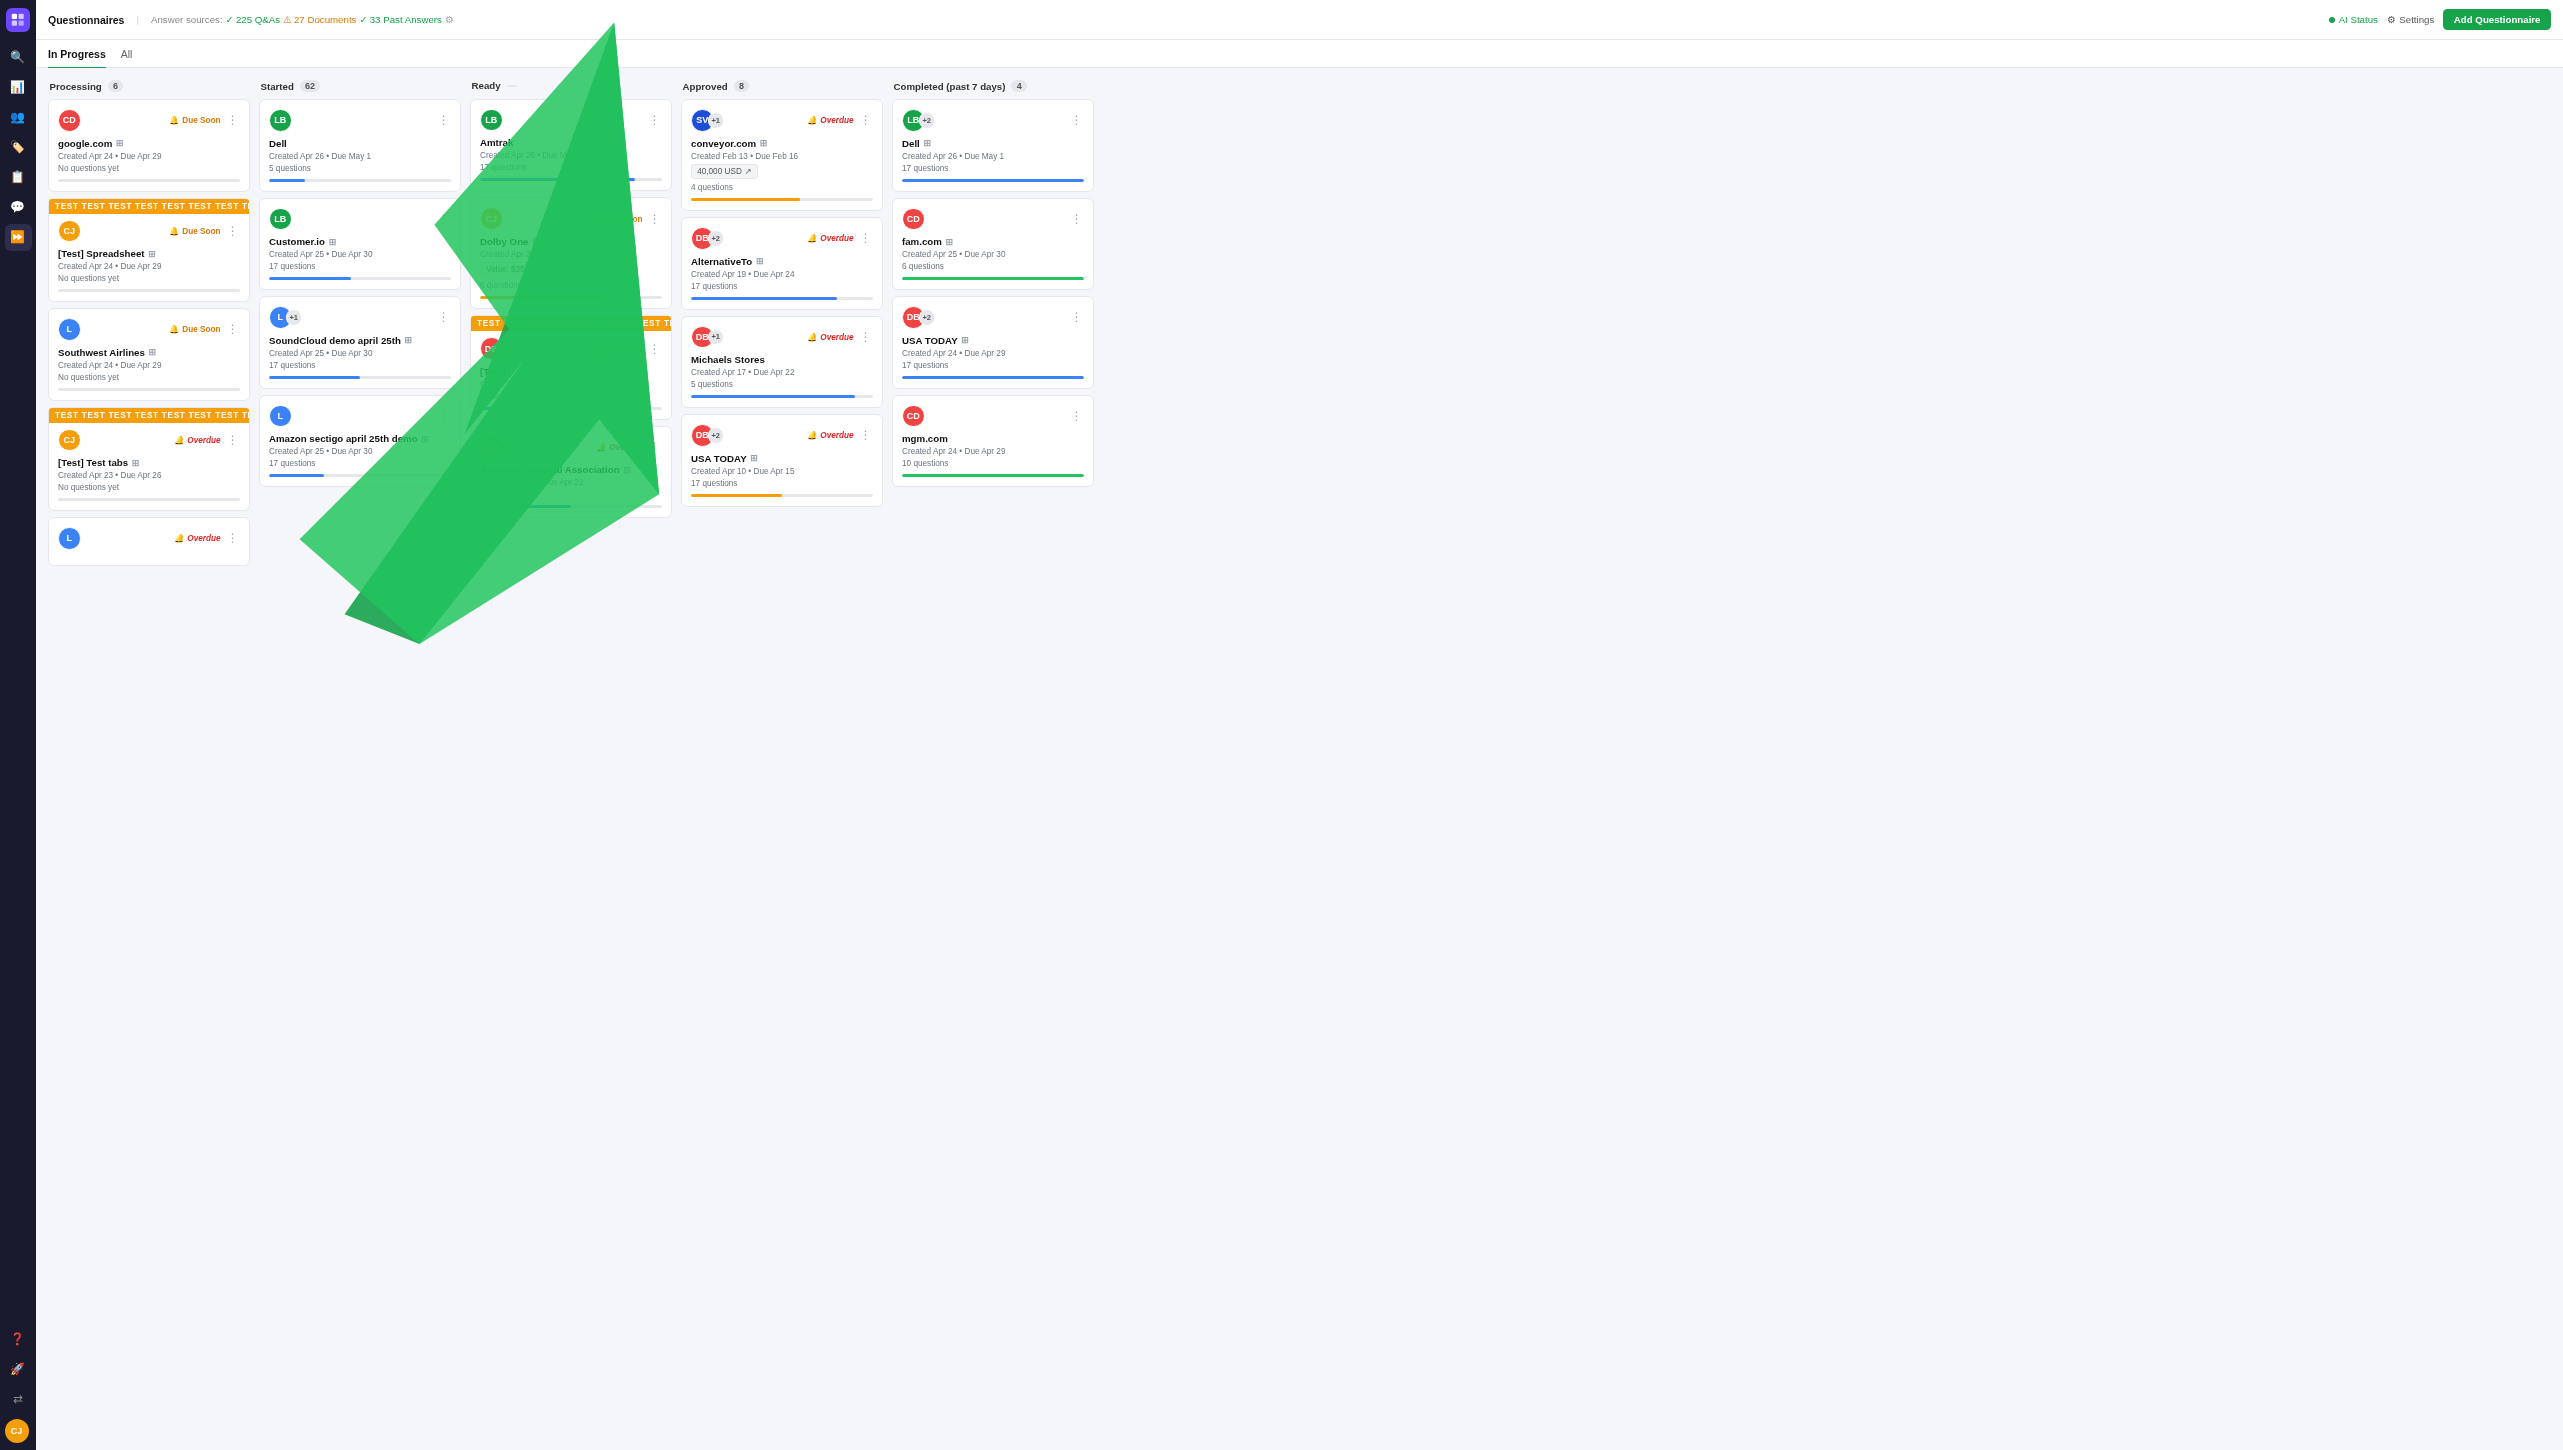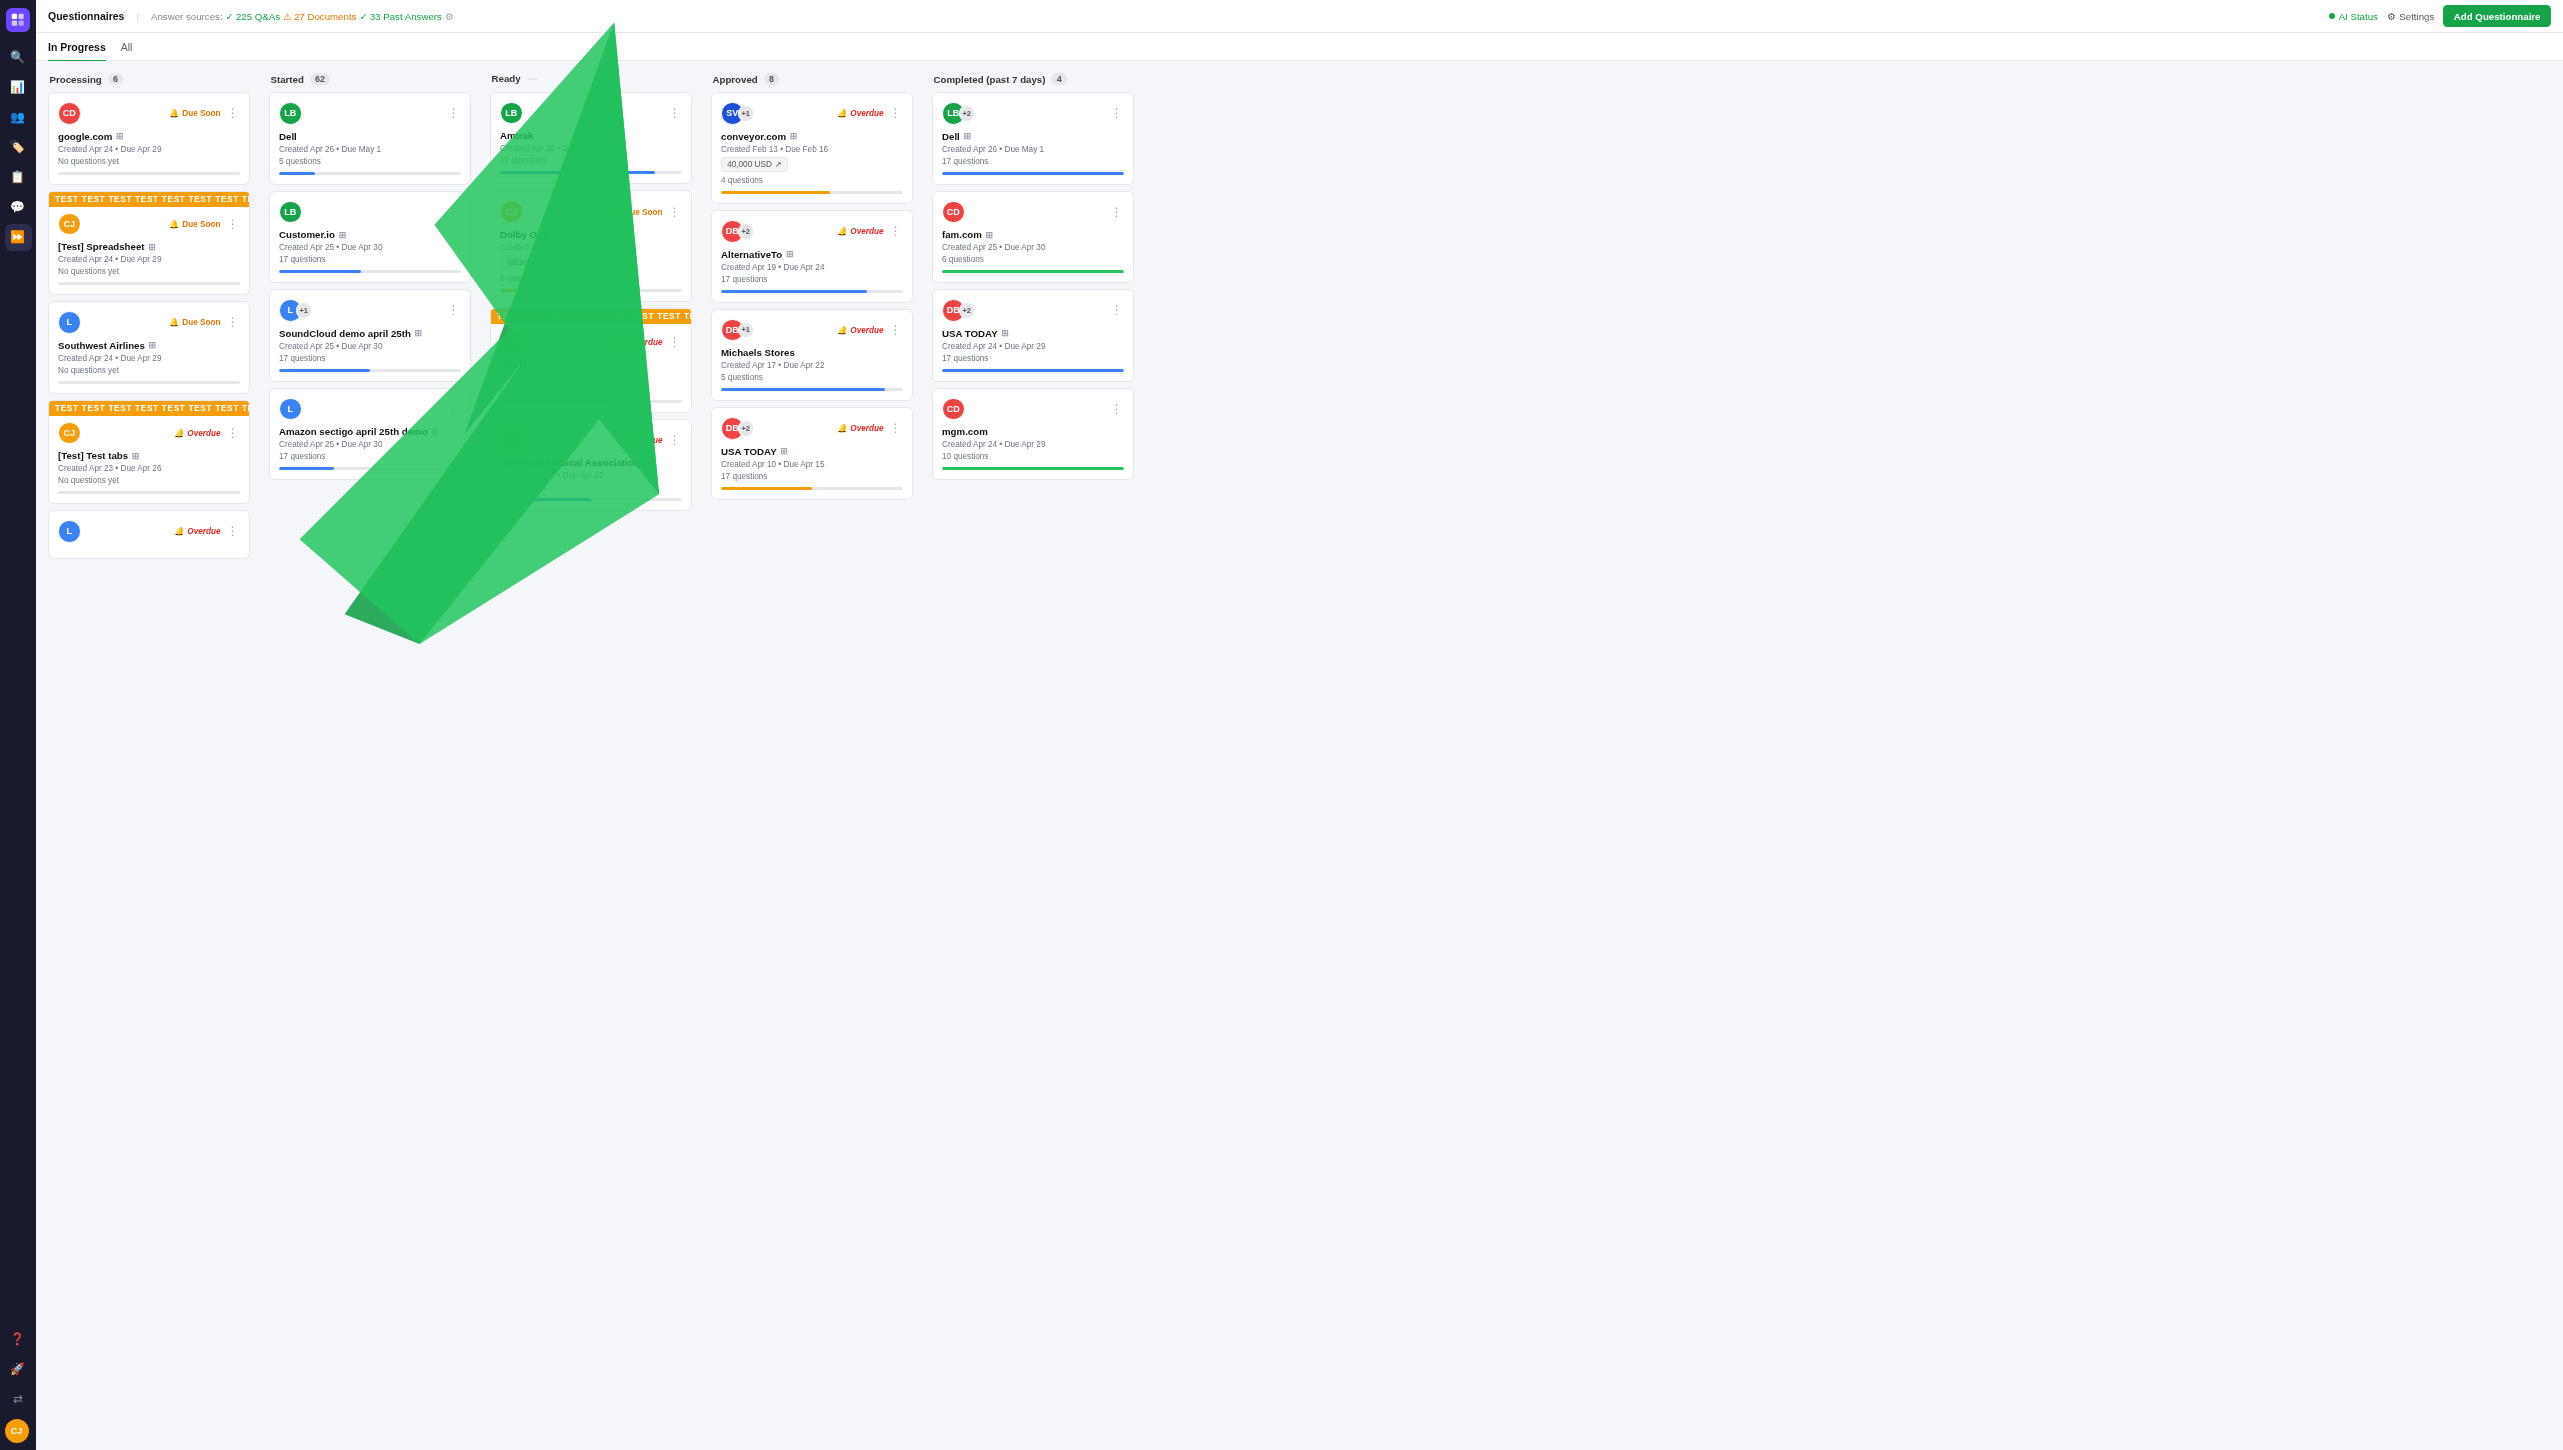--- a/index.html
+++ b/index.html
@@ -47,21 +47,21 @@
     }
 
     
     .main { flex: 1; display: flex; flex-direction: column; overflow: hidden; }
 
     
     .topbar {
       background: white;
       border-bottom: 0.7px solid #e5e7eb;
       padding: 0 12px;
-      height: 33px;
+      height: 40px;
       display: flex;
       align-items: center;
       gap: 12px;
       flex-shrink: 0;
     }
     .topbar-title { font-weight: 600; font-size: 10.5px; color: #111; }
     .topbar-divider { color: #d1d5db; }
     .answer-sources { display: flex; align-items: center; gap: 3px; color: #555; font-size: 9.7px; }
     .answer-sources-label { color: #888; }
     .badge-green { color: #16a34a; font-weight: 500; display: flex; align-items: center; gap: 2.2px; }
@@ -102,21 +102,21 @@
     }
     .tab.active { color: #111; border-bottom-color: #16a34a; font-weight: 600; }
 
     
     .board-area {
       flex: 1;
       overflow-x: auto;
       overflow-y: hidden;
       padding: 12px;
       display: flex;
-      gap: 19px;
+      gap: 9px;
     }
 
     
     .board-column {
       min-width: 202px;
       width: 202px;
       flex-shrink: 0;
       display: flex;
       flex-direction: column;
       gap: 0;

